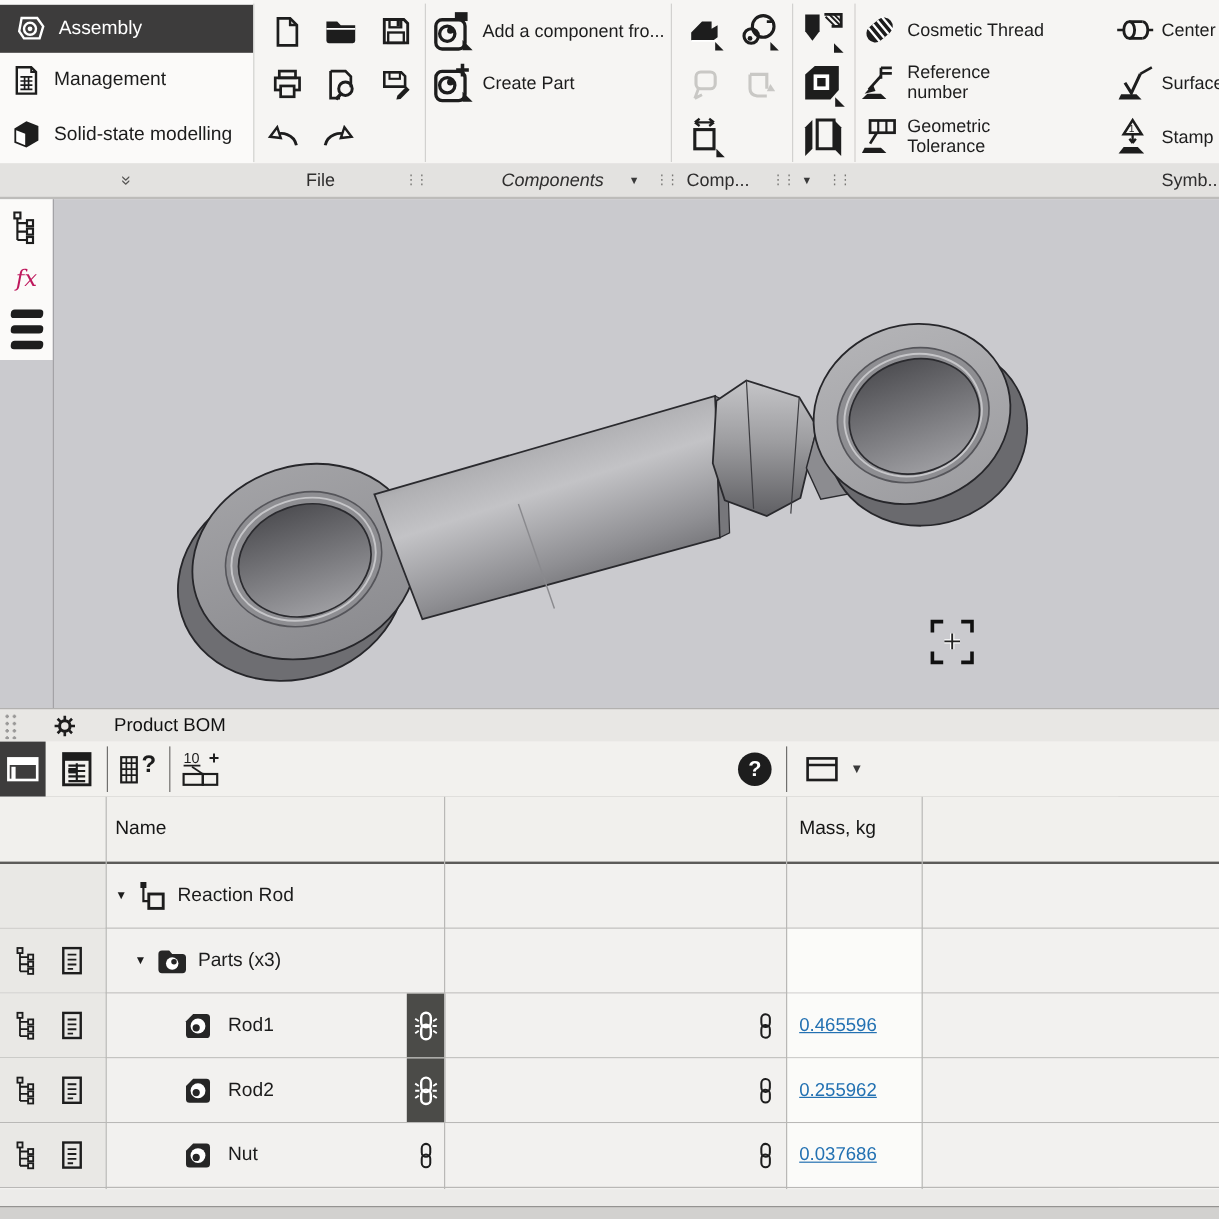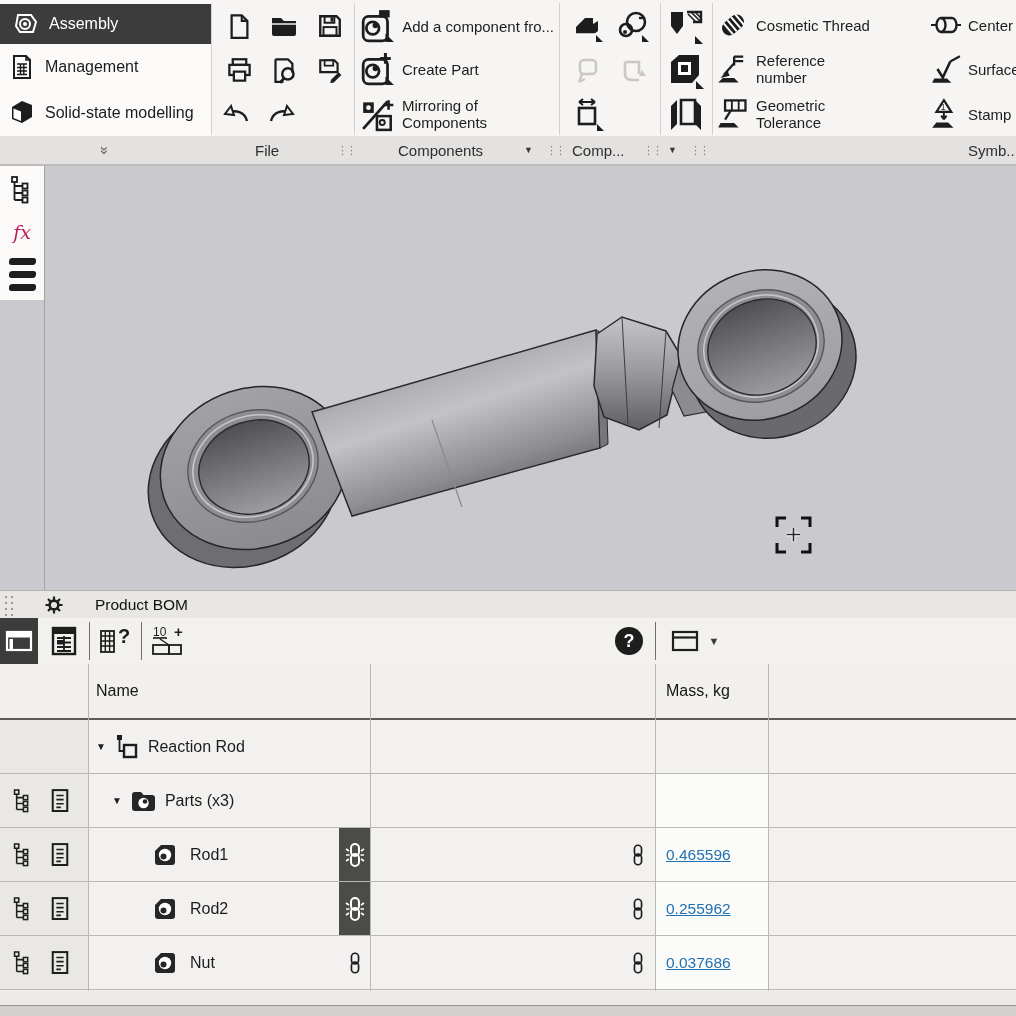--- a/index.html
+++ b/index.html
@@ -153,51 +153,40 @@
           <path d="M10 5 L4 13 L13 14 Z" fill="#f6f5f3" stroke="#1d1d1d" stroke-width="2"></path>
         </svg>
     </div>
     <div class="icbtn" style="left:262px;top:94px;width:40px;height:40px;">
       <svg width="30" height="26" viewBox="0 0 30 26">
           <path d="M4 20 C6 11 16 8 23 12" fill="none" stroke="#1d1d1d" stroke-width="2.4"></path>
           <path d="M20 5 L26 13 L17 14 Z" fill="#f6f5f3" stroke="#1d1d1d" stroke-width="2"></path>
         </svg>
     </div>
 
-    <div class="rbtn" style="left:360px;top:4px;width:198px;height:44px;text-align:right;">
+    <div class="rbtn" style="left:360px;top:4px;width:198px;height:44px;">
       <svg width="36" height="36" viewBox="0 0 34 34">
           <rect x="3" y="8" width="23" height="23" rx="5" fill="none" stroke="#1d1d1d" stroke-width="2.6"></rect>
           <circle cx="12" cy="19" r="6" fill="none" stroke="#1d1d1d" stroke-width="2.6"></circle>
           <circle cx="14.5" cy="16.5" r="2.6" fill="#1d1d1d"></circle>
           <rect x="18" y="2" width="10" height="7" fill="#1d1d1d"></rect>
           <path d="M24 24 l8 8 h-8 z" fill="#1d1d1d"></path>
         </svg>
       <span class="blabel" style="width:152px;">Add a component fro...</span>
     </div>
     <div class="rbtn" style="left:360px;top:48px;width:198px;height:42px;">
       <svg width="36" height="36" viewBox="0 0 34 34">
           <rect x="3" y="8" width="23" height="23" rx="5" fill="none" stroke="#1d1d1d" stroke-width="2.6"></rect>
           <circle cx="12" cy="19" r="6" fill="none" stroke="#1d1d1d" stroke-width="2.6"></circle>
           <circle cx="14.5" cy="16.5" r="2.6" fill="#1d1d1d"></circle>
           <path d="M24 2 v10 M19 7 h10" stroke="#1d1d1d" stroke-width="2.8" fill="none"></path>
           <path d="M24 24 l8 8 h-8 z" fill="#1d1d1d"></path>
         </svg>
       <span class="blabel">Create Part</span>
     </div>
-    <div class="rbtn" style="left:360px;top:92px;width:198px;height:44px;">
-      <svg width="36" height="36" viewBox="0 0 34 34">
-          <path d="M3 31 L26 5" stroke="#1d1d1d" stroke-width="2.6"></path>
-          <rect x="3" y="6" width="10" height="10" fill="#1d1d1d"></rect>
-          <circle cx="8" cy="11" r="2.2" fill="#fff"></circle>
-          <path d="M27 4 v9 M22.5 8.5 h9" stroke="#1d1d1d" stroke-width="2.4"></path>
-          <rect x="16" y="19" width="13" height="13" fill="none" stroke="#1d1d1d" stroke-width="2.4"></rect>
-          <circle cx="21" cy="25" r="2.4" fill="none" stroke="#1d1d1d" stroke-width="1.8"></circle>
-        </svg>
-      <span class="blabel" style="width:140px;">Mirroring of Components</span>
-    </div>
 
     <div class="icbtn" style="left:568px;top:6px;width:42px;height:42px;">
       <svg width="34" height="34" viewBox="0 0 34 34">
           <path d="M4 17 L13 8 h8 v6 l5 -3 v10 l-4 3 H4 z" fill="#1d1d1d"></path>
           <path d="M4 24 h22" stroke="#fff" stroke-width="1.4"></path>
           <path d="M24 25 l7 7 h-7 z" fill="#1d1d1d"></path>
         </svg>
     </div>
     <div class="icbtn" style="left:613px;top:6px;width:42px;height:42px;">
       <svg width="36" height="34" viewBox="0 0 36 34">
@@ -311,21 +300,21 @@
     <div id="labelstrip" class="abs">
       <div class="gl" style="left:0;width:211px;justify-content:center;">
         <span class="chevdbl">»</span>
       </div>
       <div class="gl" style="left:255px;">
           <span>File</span>
         </div>
       <div class="gl" style="left:337px;">
           <span class="grip">⋮⋮</span>
         </div>
-      <div class="gl" style="left:398px;">
+      <div class="gl" style="left:418px;font-style:italic;">
           <span>Components</span>
         </div>
       <div class="gl" style="left:524px;">
           <span class="caret">▼</span>
         </div>
       <div class="gl" style="left:546px;">
           <span class="grip">⋮⋮</span>
         </div>
       <div class="gl" style="left:572px;">
           <span>Comp...</span>

